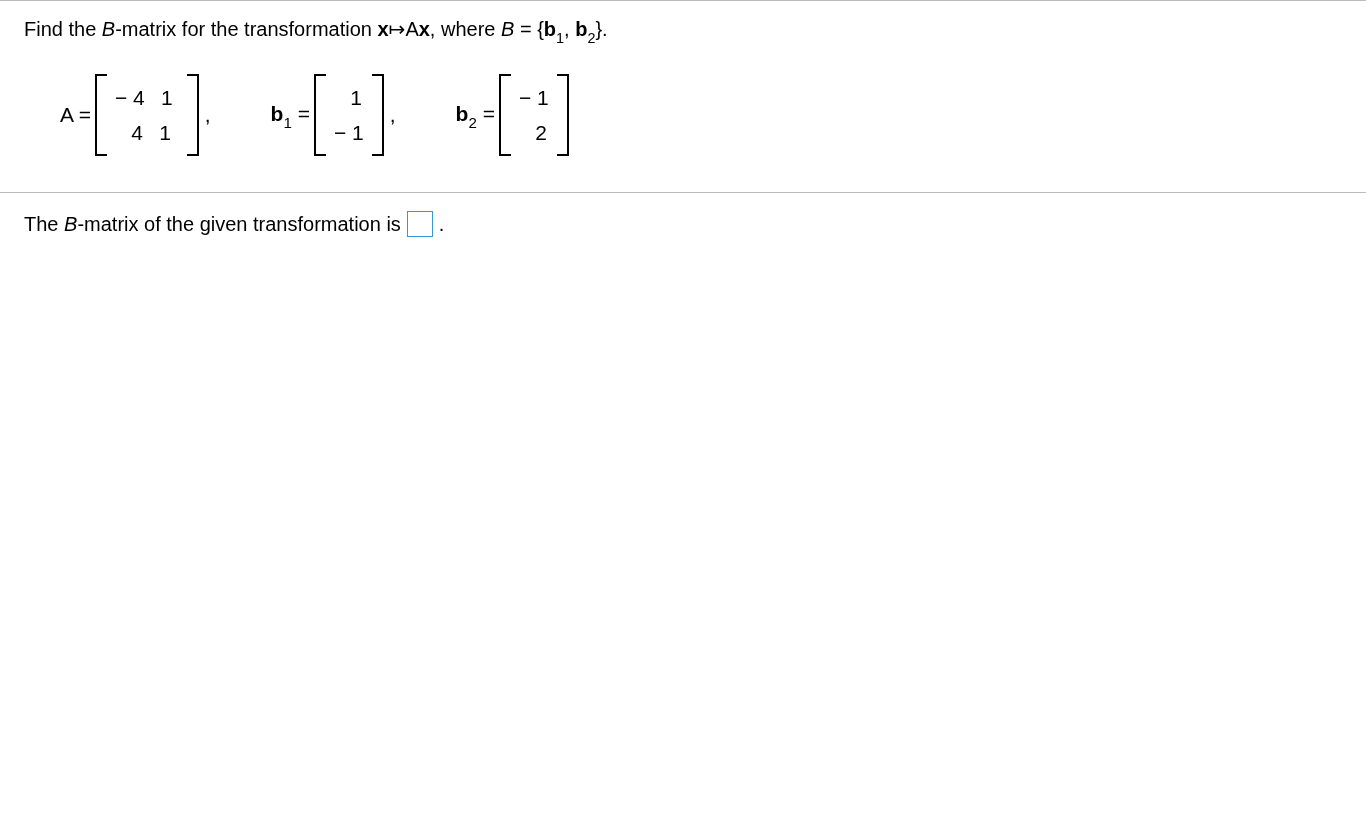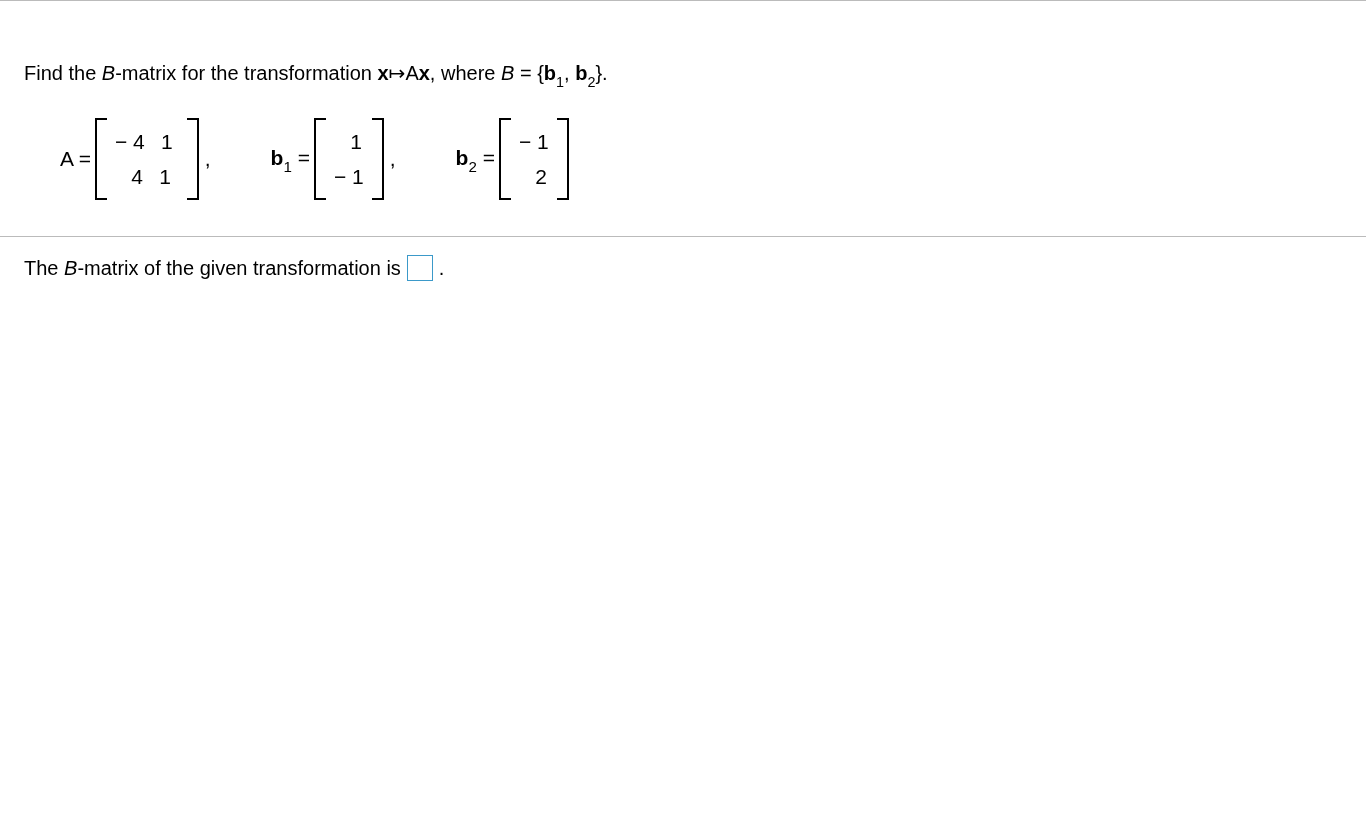--- a/index.html
+++ b/index.html
@@ -14,21 +14,20 @@
     border: none;
     border-top: 1px solid #bbb;
     margin: 0;
   }
   .content {
     padding: 14px 24px;
   }
   .question-line {
     margin-bottom: 28px;
     line-height: 1.4;
-    margin-top: 44px;
   }
   .ital { font-style: italic; }
   .sub { font-size: 0.72em; vertical-align: sub; position: relative; top: 2px; }
   .matrices-row {
     display: flex;
     gap: 60px;
     margin: 0 0 22px 36px;
     align-items: center;
   }
   .mat-container {

